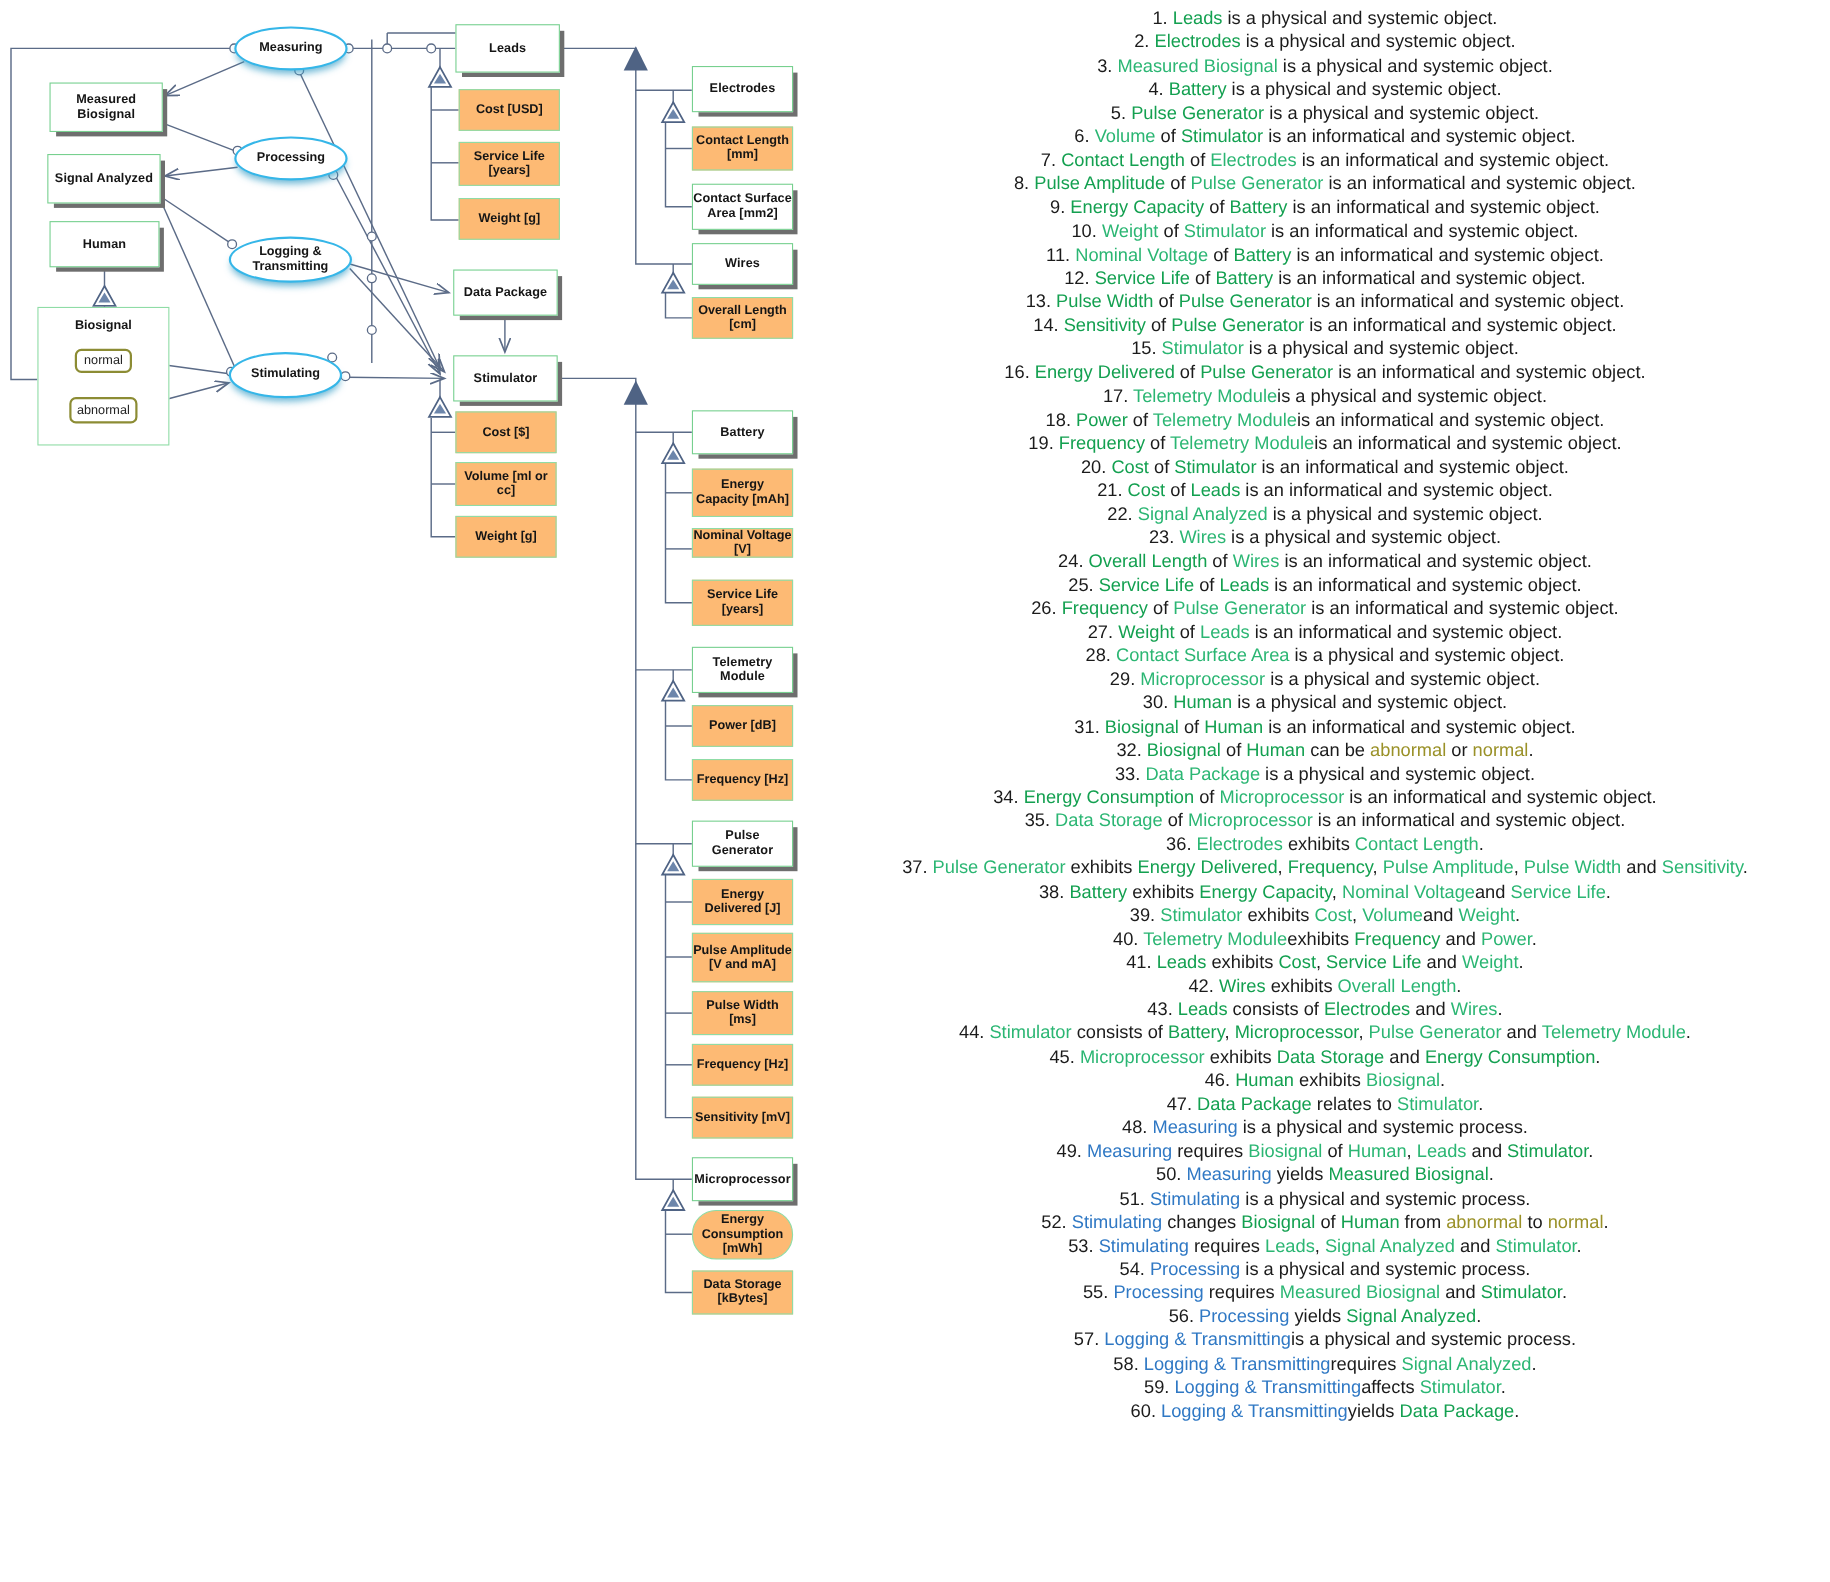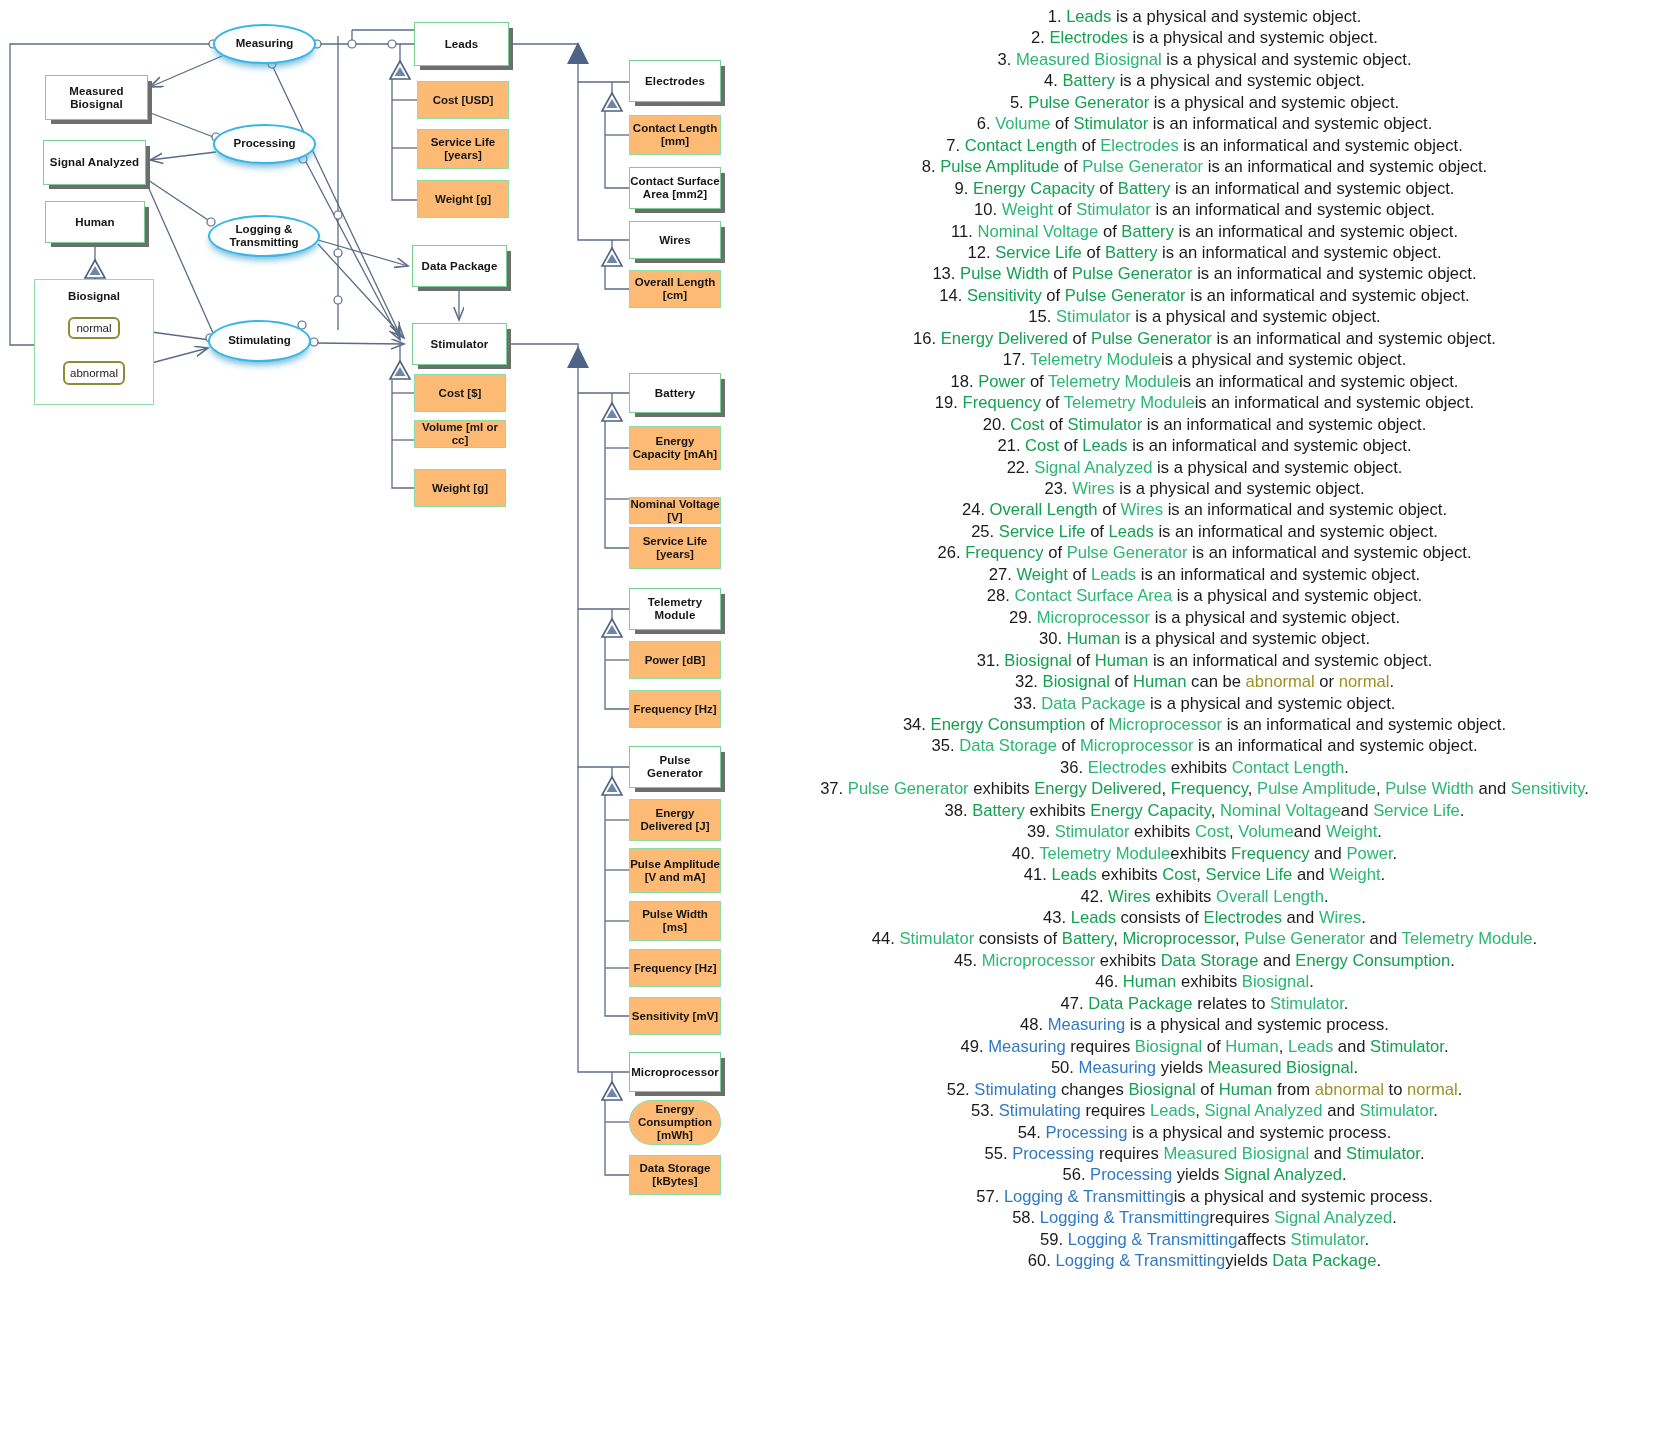--- a/index.html
+++ b/index.html
@@ -254,21 +254,21 @@
 
   <div class="node obj" style="left:412px;top:245px;width:95px;height:42px;">
       <span>Data Package</span>
     </div>
   <div class="node obj" style="left:412px;top:323px;width:95px;height:42px;">
       <span>Stimulator</span>
     </div>
   <div class="node attr" style="left:414px;top:374px;width:92px;height:38px;">
       <span>Cost [$]</span>
     </div>
-  <div class="node attr" style="left:414px;top:420px;width:92px;height:28px;">
+  <div class="node attr" style="left:414px;top:420px;width:92px;height:40px;">
       <span>Volume [ml or cc]</span>
     </div>
   <div class="node attr" style="left:414px;top:469px;width:92px;height:38px;">
       <span>Weight [g]</span>
     </div>
 
   <div class="node obj" style="left:629px;top:60px;width:92px;height:42px;">
       <span>Electrodes</span>
     </div>
   <div class="node attr" style="left:629px;top:115px;width:92px;height:40px;">
@@ -283,21 +283,21 @@
   <div class="node attr" style="left:629px;top:270px;width:92px;height:38px;justify-content:center;">
       <span>Overall Length [cm]</span>
     </div>
 
   <div class="node obj" style="left:629px;top:373px;width:92px;height:40px;">
       <span>Battery</span>
     </div>
   <div class="node attr" style="left:629px;top:426px;width:92px;height:44px;">
       <span>Energy Capacity [mAh]</span>
     </div>
-  <div class="node attr" style="left:629px;top:497px;width:92px;height:27px;">
+  <div class="node attr" style="left:629px;top:480px;width:92px;height:27px;">
       <span>Nominal Voltage [V]</span>
     </div>
   <div class="node attr" style="left:629px;top:527px;width:92px;height:42px;">
       <span>Service Life [years]</span>
     </div>
 
   <div class="node obj" style="left:629px;top:588px;width:92px;height:42px;">
       <span>Telemetry Module</span>
     </div>
   <div class="node attr" style="left:629px;top:641px;width:92px;height:38px;">
@@ -382,20 +382,21 @@
       <li><span class="num">41. </span><span class="obn">Leads</span><span class="plain"> exhibits </span><span class="obn">Cost</span><span class="plain">, </span><span class="obn">Service Life</span><span class="plain"> and </span><span class="obn2">Weight</span><span class="plain">.</span></li>
       <li><span class="num">42. </span><span class="obn">Wires</span><span class="plain"> exhibits </span><span class="obn2">Overall Length</span><span class="plain">.</span></li>
       <li><span class="num">43. </span><span class="obn">Leads</span><span class="plain"> consists of </span><span class="obn">Electrodes</span><span class="plain"> and </span><span class="obn2">Wires</span><span class="plain">.</span></li>
       <li><span class="num">44. </span><span class="obn2">Stimulator</span><span class="plain"> consists of </span><span class="obn">Battery</span><span class="plain">, </span><span class="obn">Microprocessor</span><span class="plain">,  </span><span class="obn2">Pulse Generator</span><span class="plain"> and </span><span class="obn2">Telemetry Module</span><span class="plain">.</span></li>
       <li><span class="num">45. </span><span class="obn2">Microprocessor</span><span class="plain"> exhibits </span><span class="obn">Data Storage</span><span class="plain"> and </span><span class="obn">Energy Consumption</span><span class="plain">.</span></li>
       <li><span class="num">46. </span><span class="obn">Human</span><span class="plain"> exhibits </span><span class="obn2">Biosignal</span><span class="plain">.</span></li>
       <li><span class="num">47. </span><span class="obn">Data Package</span><span class="plain"> relates to </span><span class="obn2">Stimulator</span><span class="plain">.</span></li>
       <li><span class="num">48. </span><span class="pr">Measuring</span><span class="plain"> is a physical and systemic process.</span></li>
       <li><span class="num">49. </span><span class="pr">Measuring</span><span class="plain"> requires </span><span class="obn2">Biosignal</span><span class="plain"> of </span><span class="obn2">Human</span><span class="plain">, </span><span class="obn2">Leads</span><span class="plain"> and </span><span class="obn">Stimulator</span><span class="plain">.</span></li>
       <li><span class="num">50. </span><span class="pr">Measuring</span><span class="plain"> yields </span><span class="obn">Measured Biosignal</span><span class="plain">.</span></li>
+      <li><span class="num">51. </span><span class="pr">Stimulating</span><span class="plain"> is a physical and systemic process.</span></li>
       <li><span class="num">52. </span><span class="pr">Stimulating</span><span class="plain"> changes </span><span class="obn">Biosignal</span><span class="plain"> of </span><span class="obn">Human</span><span class="plain"> from </span><span class="st">abnormal</span><span class="plain"> to </span><span class="st">normal</span><span class="plain">.</span></li>
       <li><span class="num">53. </span><span class="pr">Stimulating</span><span class="plain"> requires </span><span class="obn2">Leads</span><span class="plain">, </span><span class="obn2">Signal Analyzed</span><span class="plain"> and </span><span class="obn2">Stimulator</span><span class="plain">.</span></li>
       <li><span class="num">54. </span><span class="pr">Processing</span><span class="plain"> is a physical and systemic process.</span></li>
       <li><span class="num">55. </span><span class="pr">Processing</span><span class="plain"> requires </span><span class="obn2">Measured Biosignal</span><span class="plain"> and </span><span class="obn">Stimulator</span><span class="plain">.</span></li>
       <li><span class="num">56. </span><span class="pr">Processing</span><span class="plain"> yields </span><span class="obn">Signal Analyzed</span><span class="plain">.</span></li>
       <li><span class="num">57. </span><span class="pr">Logging &amp; Transmitting</span><span class="plain">is a physical and systemic process.</span></li>
       <li><span class="num">58. </span><span class="pr">Logging &amp; Transmitting</span><span class="plain">requires </span><span class="obn2">Signal Analyzed</span><span class="plain">.</span></li>
       <li><span class="num">59. </span><span class="pr">Logging &amp; Transmitting</span><span class="plain">affects </span><span class="obn2">Stimulator</span><span class="plain">.</span></li>
       <li><span class="num">60. </span><span class="pr">Logging &amp; Transmitting</span><span class="plain">yields </span><span class="obn">Data Package</span><span class="plain">.</span></li>
     </ol>

